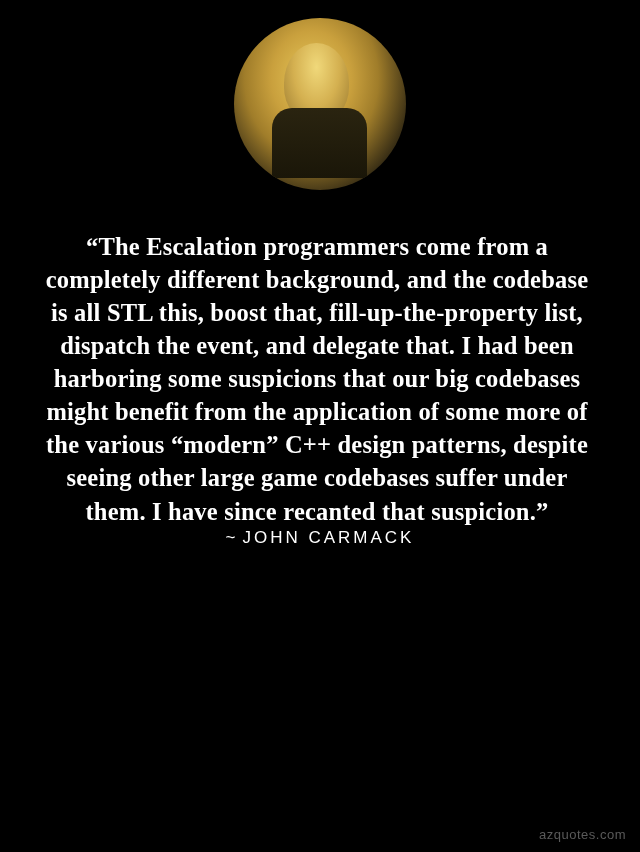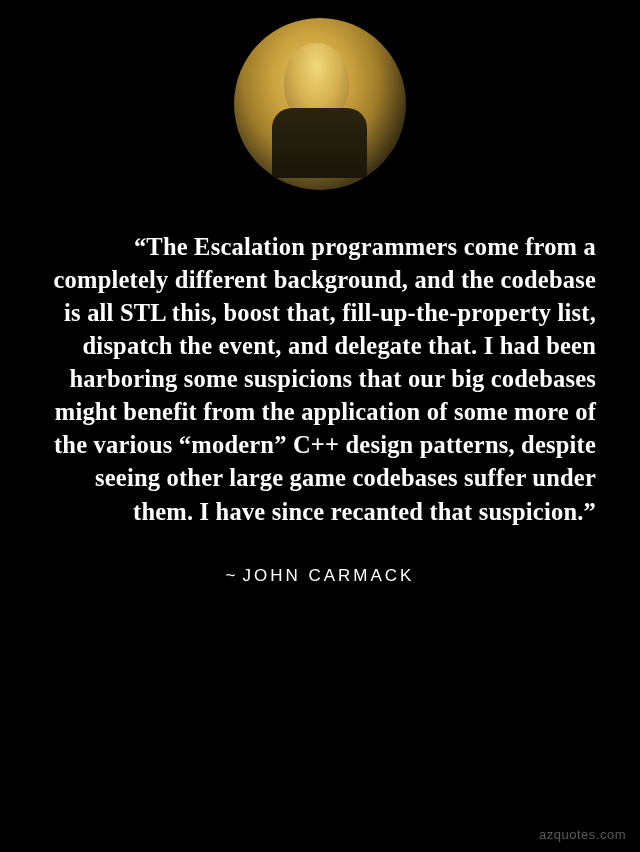--- a/index.html
+++ b/index.html
@@ -44,32 +44,31 @@
       position: absolute;
       top: 90px;
       left: 38px;
       width: 95px;
       height: 70px;
       background: linear-gradient(180deg, #2a2410 0%, #1a1608 100%);
       border-radius: 20px 20px 0 0;
     }
     .quote-container {
       padding: 40px 44px 0 38px;
-      text-align: right;
+      text-align: center;
     }
     .quote-text {
       color: #ffffff;
       font-size: 24.5px;
       line-height: 1.35;
       font-weight: bold;
       letter-spacing: 0.2px;
     }
     .author-container {
       text-align: center;
-      margin-top: 38px;
     }
     .author-name {
       color: #ffffff;
       font-size: 17px;
       letter-spacing: 3px;
       font-family: Arial, Helvetica, sans-serif;
       font-weight: normal;
     }
     .tilde {
       margin-right: 4px;

